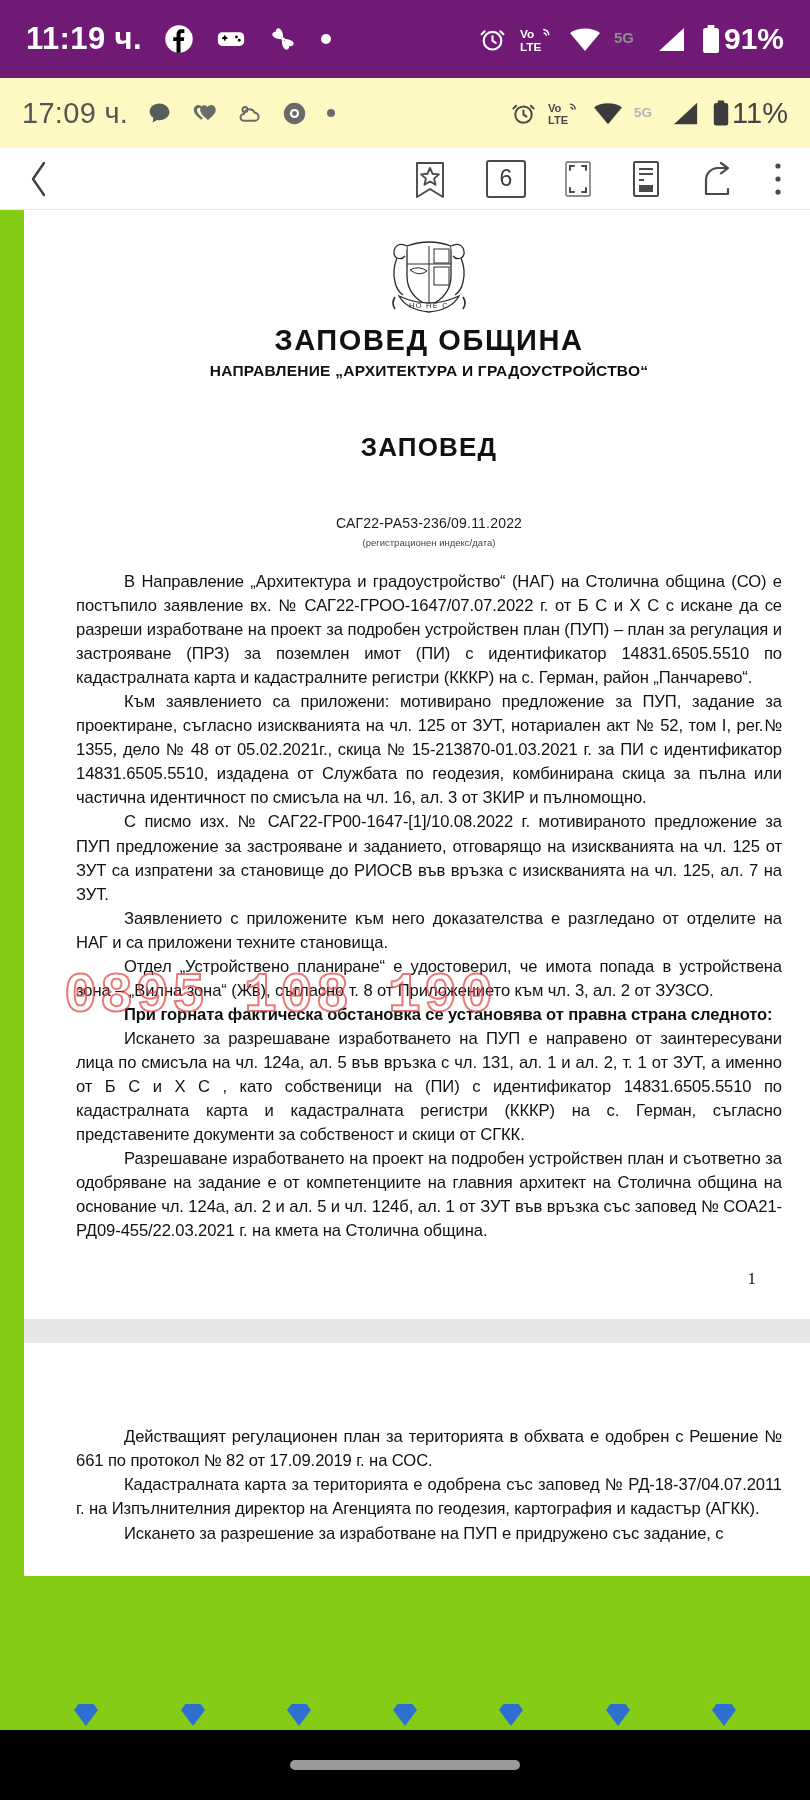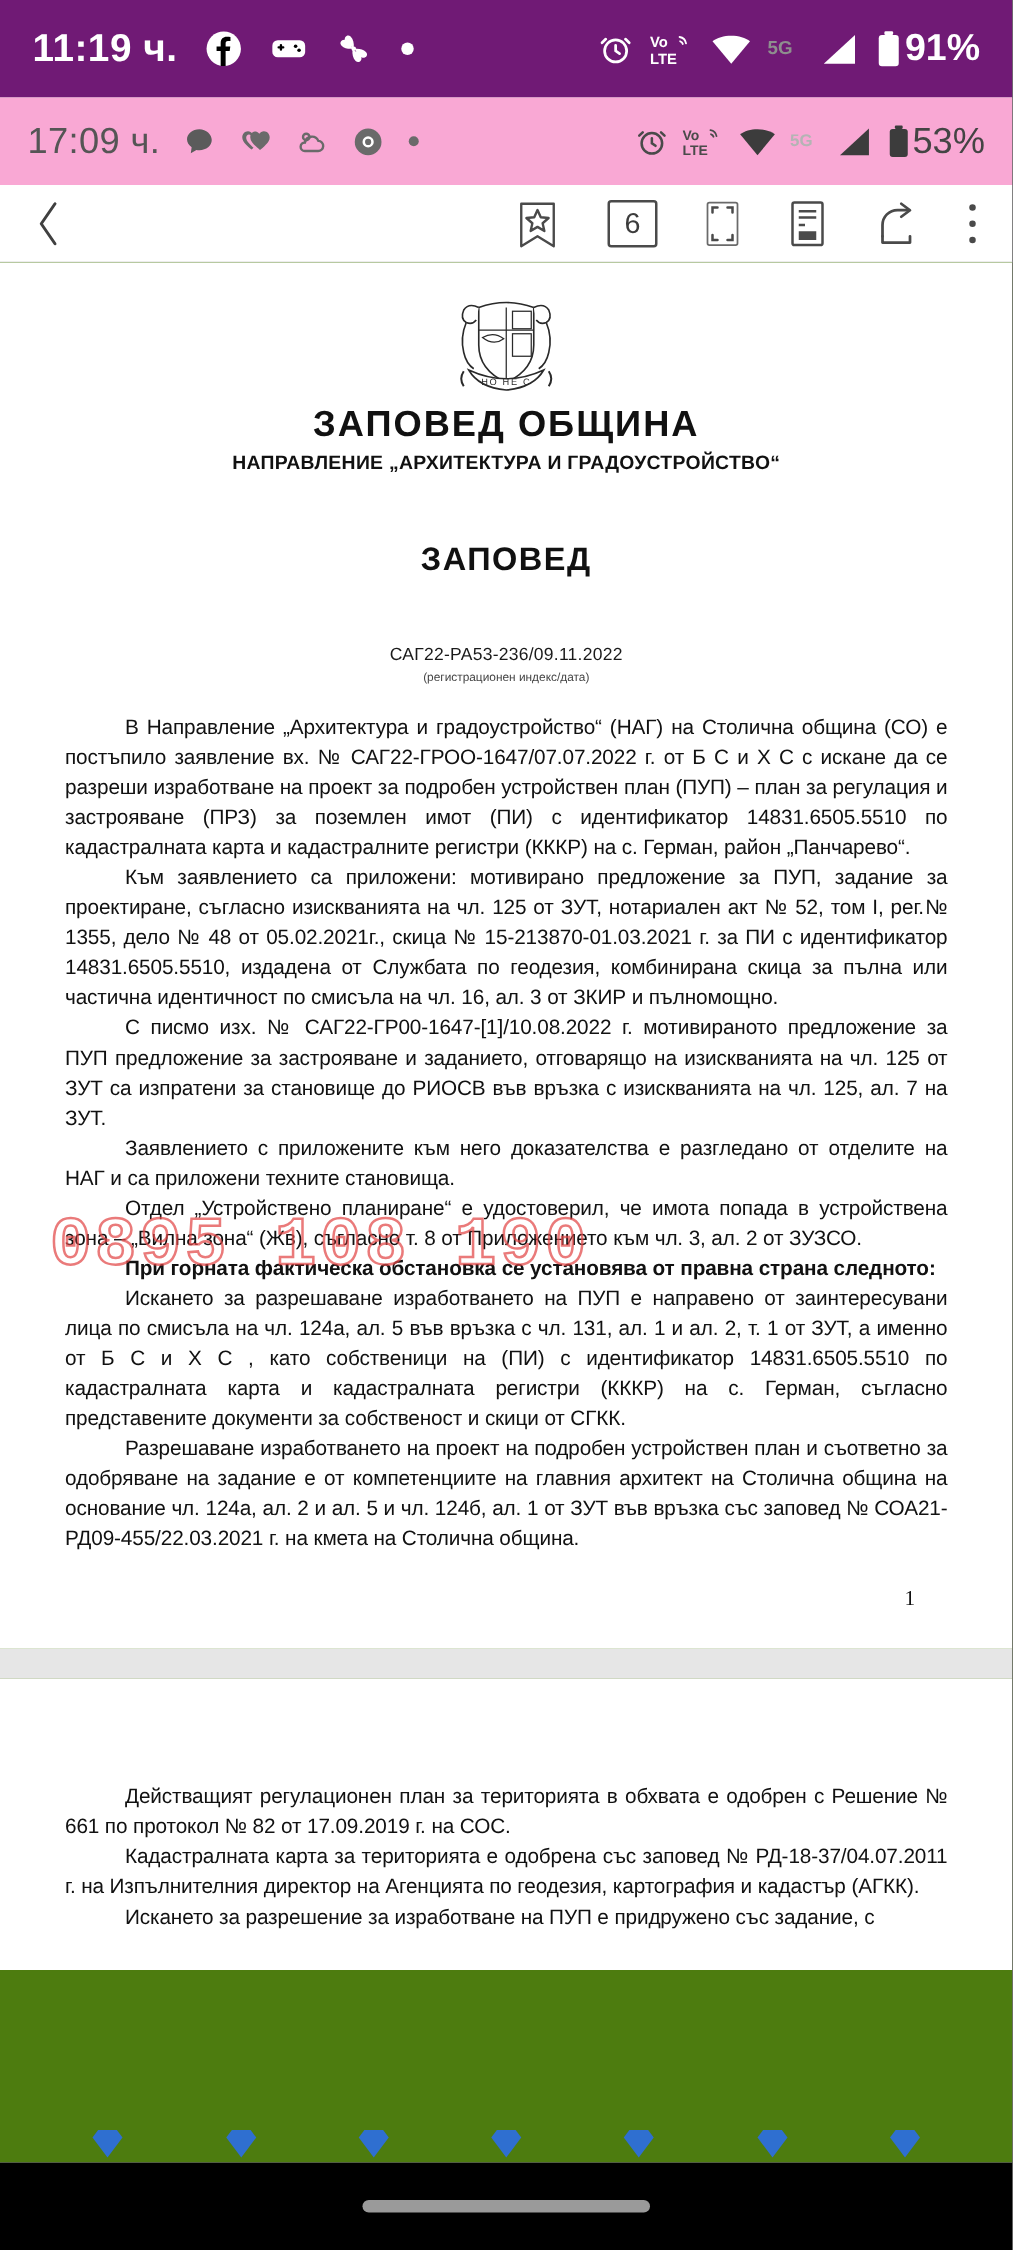--- a/index.html
+++ b/index.html
@@ -20,21 +20,21 @@
   }
   .sysbar .left, .sysbar .right{ display:flex; align-items:center; }
   .sysbar .clock{ font-size:31px; font-weight:600; letter-spacing:.4px; }
   .sysbar .left .ic{ margin-left:22px; display:flex; align-items:center; }
   .sysbar .right .ic{ margin-left:13px; display:flex; align-items:center; }
   .sysbar .batt{ font-size:30px; font-weight:600; margin-left:3px; }
 
   
   .innerbar{
     position:absolute; left:0; top:78px; width:810px; height:70px;
-    background:#f9a8d4; color:#3a3a3a;
+    background:#fef9c3; color:#3a3a3a;
     display:flex; align-items:center; justify-content:space-between;
     padding:0 22px;
   }
   .innerbar .left,.innerbar .right{ display:flex; align-items:center; }
   .innerbar .clock{ font-size:29px; color:#555; letter-spacing:.3px; }
   .innerbar .left .ic{ margin-left:18px; display:flex; align-items:center; }
   .innerbar .right .ic{ margin-left:11px; display:flex; align-items:center; }
   .innerbar .batt{ font-size:29px; color:#444; margin-left:2px; }
 
   
@@ -49,21 +49,21 @@
   .toolbar .tb-ic{ margin-left:36px; display:flex; align-items:center; justify-content:center; }
   .pagebox{
     width:40px;height:38px;border:2px solid #4a4a4a;border-radius:3px;
     display:flex;align-items:center;justify-content:center;
     font-size:23px;color:#3c3c3c;
   }
 
   
   .doc{
     position:absolute; left:0; top:210px; width:810px; height:1520px;
-    background:#4d7c0f; overflow:hidden;
+    background:#84cc16; overflow:hidden;padding-left:24px;
   }
   .page{
     background:#fff; width:810px; padding:18px 52px 30px 52px;
     position:relative;
   }
   .page.p1{ min-height:1100px; }
   .pagegap{ height:24px; background:#e6e6e6; }
 
   .crest{ display:block; margin:6px auto 0 auto; }
   .org{
@@ -273,21 +273,21 @@
         <svg width="29" height="25" viewBox="0 0 31 27">
             <path d="M2 25 L27 2 L27 25 Z" fill="#3c3c3c"></path>
           </svg>
       </span>
       <span class="ic">
         <svg width="18" height="28" viewBox="0 0 20 30">
             <rect x="6.5" y="1" width="7" height="3" rx="1" fill="#3c3c3c"></rect>
             <rect x="2" y="4" width="16" height="25" rx="2.6" fill="#3c3c3c"></rect>
           </svg>
       </span>
-      <span class="batt">53%</span>
+      <span class="batt">11%</span>
     </div>
   </div>
 
   <div class="toolbar">
     <span class="tb-back">
       <svg width="26" height="40" viewBox="0 0 26 40" fill="none" stroke="#404040" stroke-width="2.4" stroke-linecap="round" stroke-linejoin="round">
           <path d="M18 4 L7 20 L18 36"></path>
         </svg>
     </span>
 

